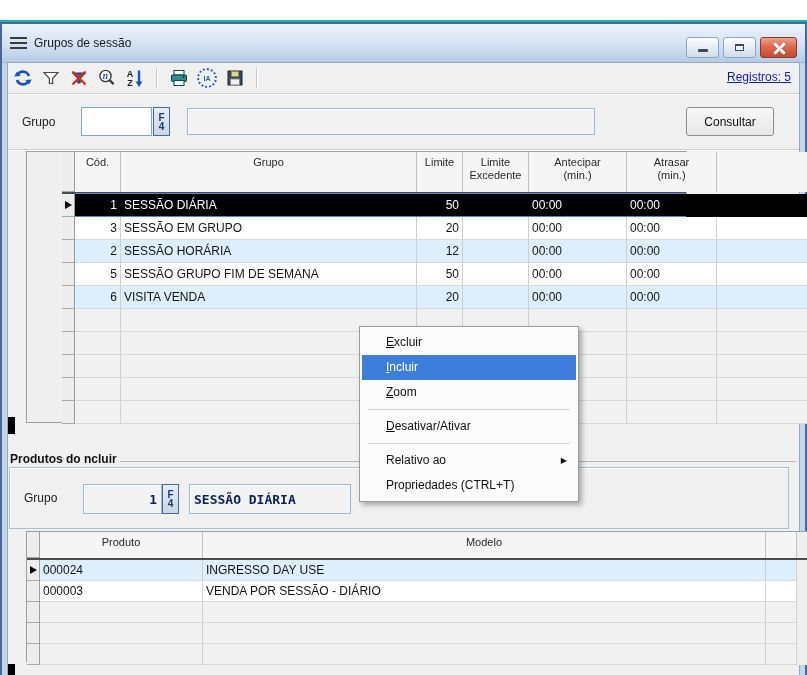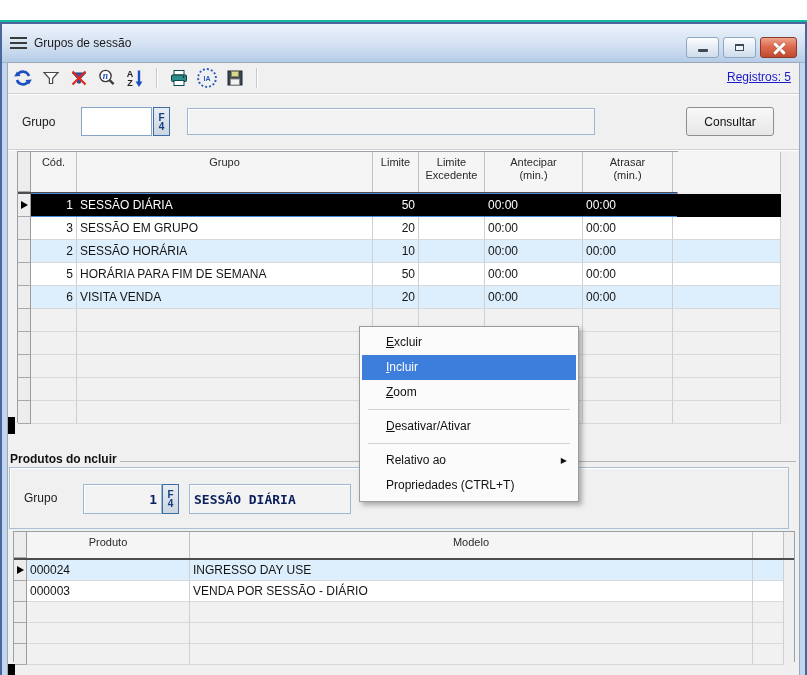--- a/index.html
+++ b/index.html
@@ -187,21 +187,21 @@
       <div class="filterbar">
         <span class="lbl f-grupo-lbl">Grupo</span>
         <input class="tb-input" value="" style="">
         <button class="f4btn" style="left:145px;top:12px;">
             <span>F4</span>
           </button>
         <div class="ro-field" style="left:179px;top:13px;width:408px;height:27px;"></div>
         <button class="consultar">Consultar</button>
       </div>
 
-      <div class="grid grid-top" style="left:9px;top:88px;width:661px;height:272px;" id="session-grid">
+      <div class="grid grid-top" style="left:18px;top:88px;width:661px;height:272px;padding-left:35px;" id="session-grid">
           <div class="gh" style="height: 40px;">
             <div class="gc ind" style="width: 13px;"></div>
             <div class="gc" style="width: 46px;">Cód.</div>
             <div class="gc" style="width: 296px;">Grupo</div>
             <div class="gc" style="width: 46px;">Limite</div>
             <div class="gc" style="width: 66px;">Limite
 Excedente</div>
             <div class="gc" style="width: 98px;">Antecipar
 (min.)</div>
             <div class="gc" style="width: 90px;">Atrasar
@@ -230,31 +230,31 @@
             <div class="gc" style="width: 66px; justify-content: flex-end;"></div>
             <div class="gc" style="width: 98px; justify-content: flex-start;">00:00</div>
             <div class="gc" style="width: 90px; justify-content: flex-start;">00:00</div>
             <div class="gc fill" style="width: 108px;"></div>
             <div class="gc tail"></div>
           </div>
           <div class="gr r-shade" style="height: 23px;">
             <div class="gc ind" style="width: 13px;"></div>
             <div class="gc" style="width: 46px; justify-content: flex-end;">2</div>
             <div class="gc" style="width: 296px; justify-content: flex-start;">SESSÃO HORÁRIA</div>
-            <div class="gc" style="width: 46px; justify-content: flex-end;">10</div>
+            <div class="gc" style="width: 46px; justify-content: flex-end;">12</div>
             <div class="gc" style="width: 66px; justify-content: flex-end;"></div>
             <div class="gc" style="width: 98px; justify-content: flex-start;">00:00</div>
             <div class="gc" style="width: 90px; justify-content: flex-start;">00:00</div>
             <div class="gc fill" style="width: 108px;"></div>
             <div class="gc tail"></div>
           </div>
           <div class="gr r-white" style="height: 23px;">
             <div class="gc ind" style="width: 13px;"></div>
             <div class="gc" style="width: 46px; justify-content: flex-end;">5</div>
-            <div class="gc" style="width: 296px; justify-content: flex-start;">HORÁRIA PARA FIM DE SEMANA</div>
+            <div class="gc" style="width: 296px; justify-content: flex-start;">SESSÃO GRUPO FIM DE SEMANA</div>
             <div class="gc" style="width: 46px; justify-content: flex-end;">50</div>
             <div class="gc" style="width: 66px; justify-content: flex-end;"></div>
             <div class="gc" style="width: 98px; justify-content: flex-start;">00:00</div>
             <div class="gc" style="width: 90px; justify-content: flex-start;">00:00</div>
             <div class="gc fill" style="width: 108px;"></div>
             <div class="gc tail"></div>
           </div>
           <div class="gr r-shade" style="height: 23px;">
             <div class="gc ind" style="width: 13px;"></div>
             <div class="gc" style="width: 46px; justify-content: flex-end;">6</div>
@@ -329,21 +329,21 @@
 
       <div class="groupbox">
         <span class="lbl gb-lbl">Grupo</span>
         <div class="ro-field monofield" style="left:73px;top:16px;width:79px;height:30px;justify-content:flex-end;">1</div>
         <button class="f4btn" style="left:152px;top:16px;height:30px;">
             <span>F4</span>
           </button>
         <div class="ro-field monofield" style="left:179px;top:16px;width:162px;height:30px;">SESSÃO DIÁRIA</div>
       </div>
 
-      <div class="grid grid-bottom" style="left:5px;top:468px;width:782px;height:131px;" id="products-grid">
+      <div class="grid grid-bottom" style="left:18px;top:468px;width:782px;height:131px;" id="products-grid">
           <div class="gh" style="height: 26px;">
             <div class="gc ind" style="width: 13px;"></div>
             <div class="gc" style="width: 163px;">Produto</div>
             <div class="gc" style="width: 563px;">Modelo</div>
             <div class="gc fill" style="width: 31px;"></div>
             <div class="gc tail"></div>
           </div>
           <div class="gr r-shade" style="height: 21px;">
             <div class="gc ind" style="width: 13px;">
               <span class="arr"></span>

